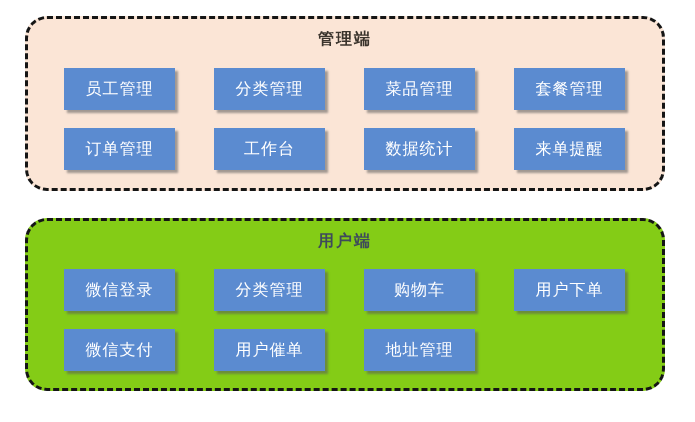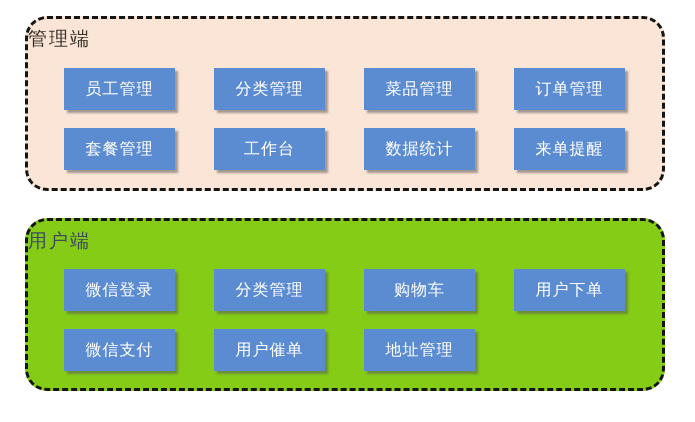--- a/index.html
+++ b/index.html
@@ -28,23 +28,23 @@
     height: 175px;
     background: #FBE5D6;
   }
   .panel-user {
     top: 218px;
     height: 173px;
     background: #84cc16;
   }
   .panel-title {
     margin: 9px 0 0 0;
-    text-align: left;
-    font-size: 19px;
-    font-weight: normal;
+    text-align: center;
+    font-size: 16px;
+    font-weight: bold;
     letter-spacing: 2px;
     line-height: 22px;
   }
   .panel-admin .panel-title { color: #3A332C; }
   .panel-user  .panel-title { color: #3E4A5C; }
   .btn-grid {
     position: absolute;
     left: 36px;
     right: 37px;
     display: grid;
@@ -71,22 +71,22 @@
 <body>
 
 <div class="canvas">
 
   <section class="panel panel-admin">
     <h2 class="panel-title">管理端</h2>
     <div class="btn-grid">
       <div class="node">员工管理</div>
       <div class="node">分类管理</div>
       <div class="node">菜品管理</div>
+      <div class="node">套餐管理</div>
       <div class="node">订单管理</div>
-      <div class="node">套餐管理</div>
       <div class="node">工作台</div>
       <div class="node">数据统计</div>
       <div class="node">来单提醒</div>
     </div>
   </section>
 
   <section class="panel panel-user">
     <h2 class="panel-title">用户端</h2>
     <div class="btn-grid">
       <div class="node">微信登录</div>

